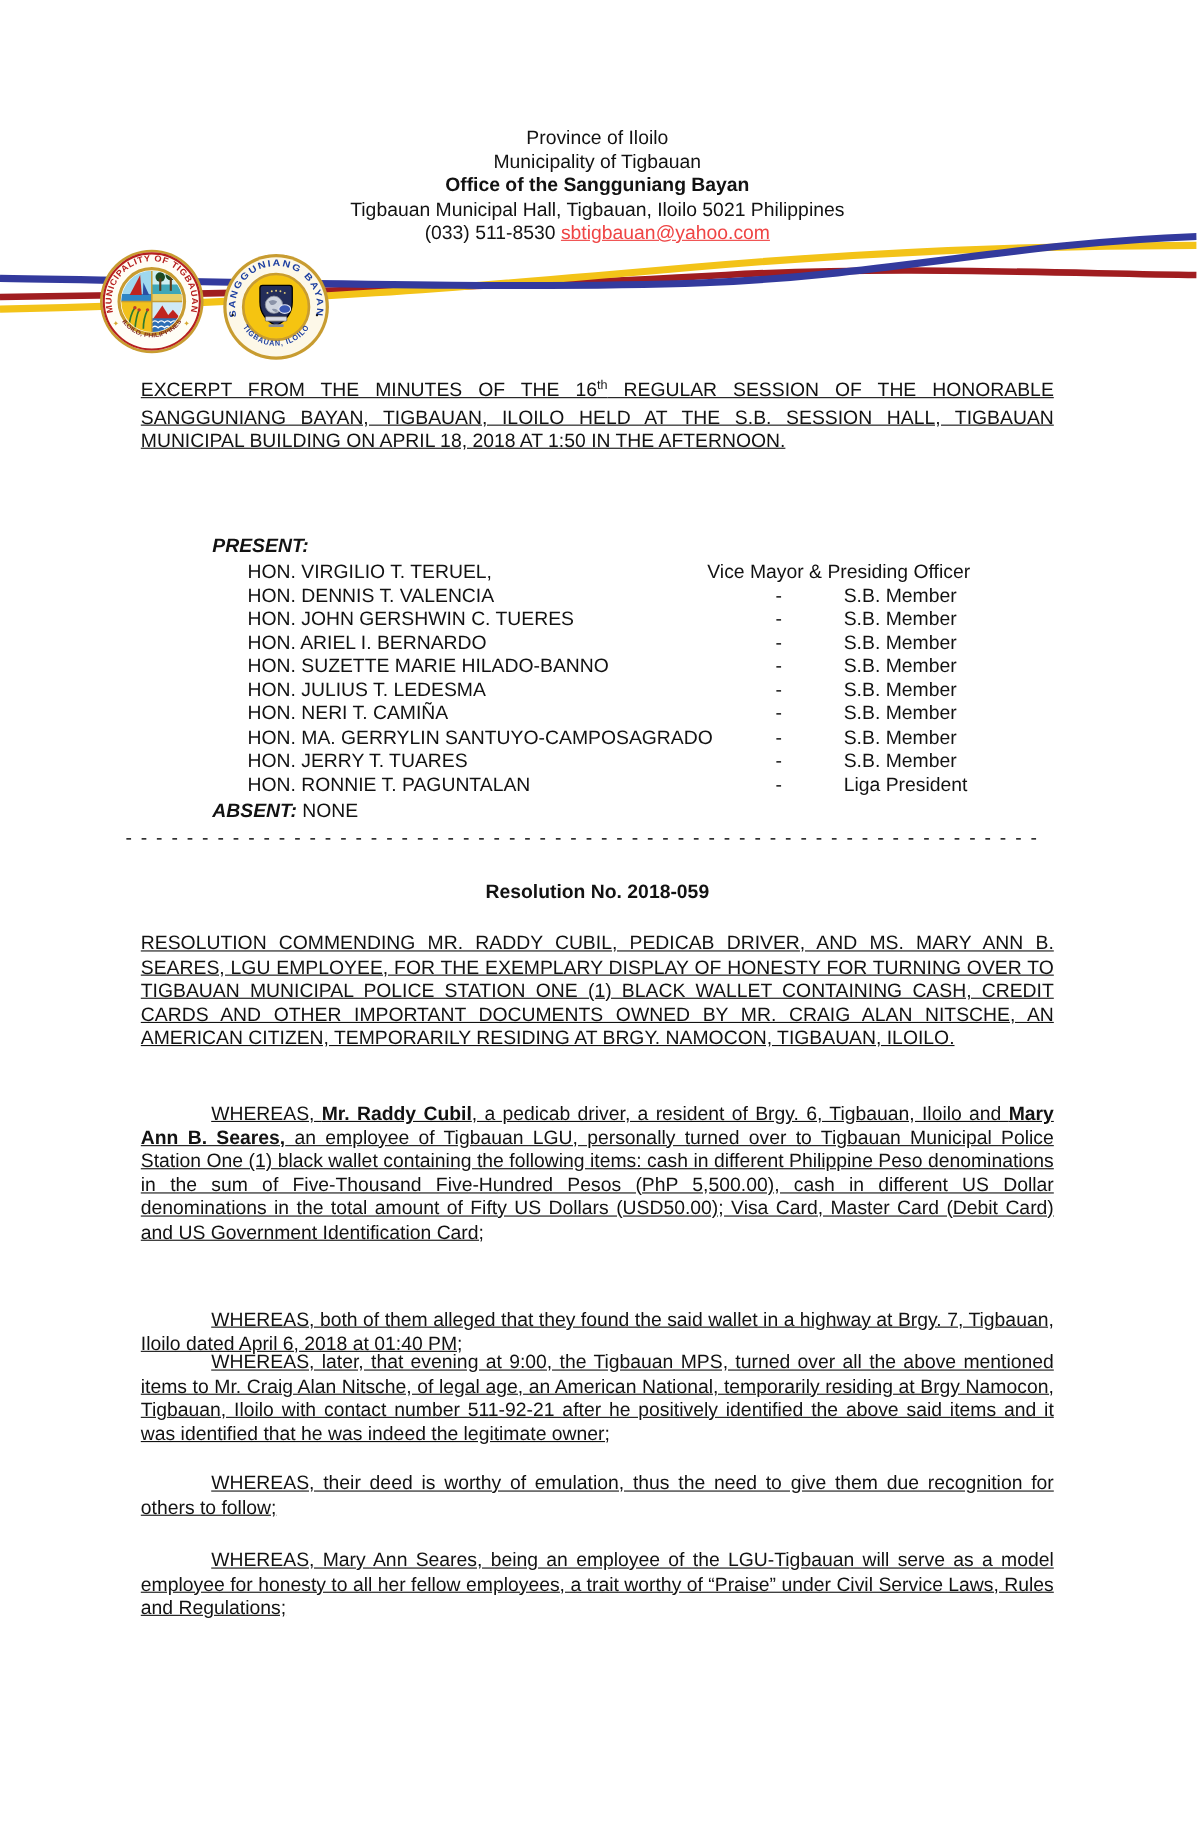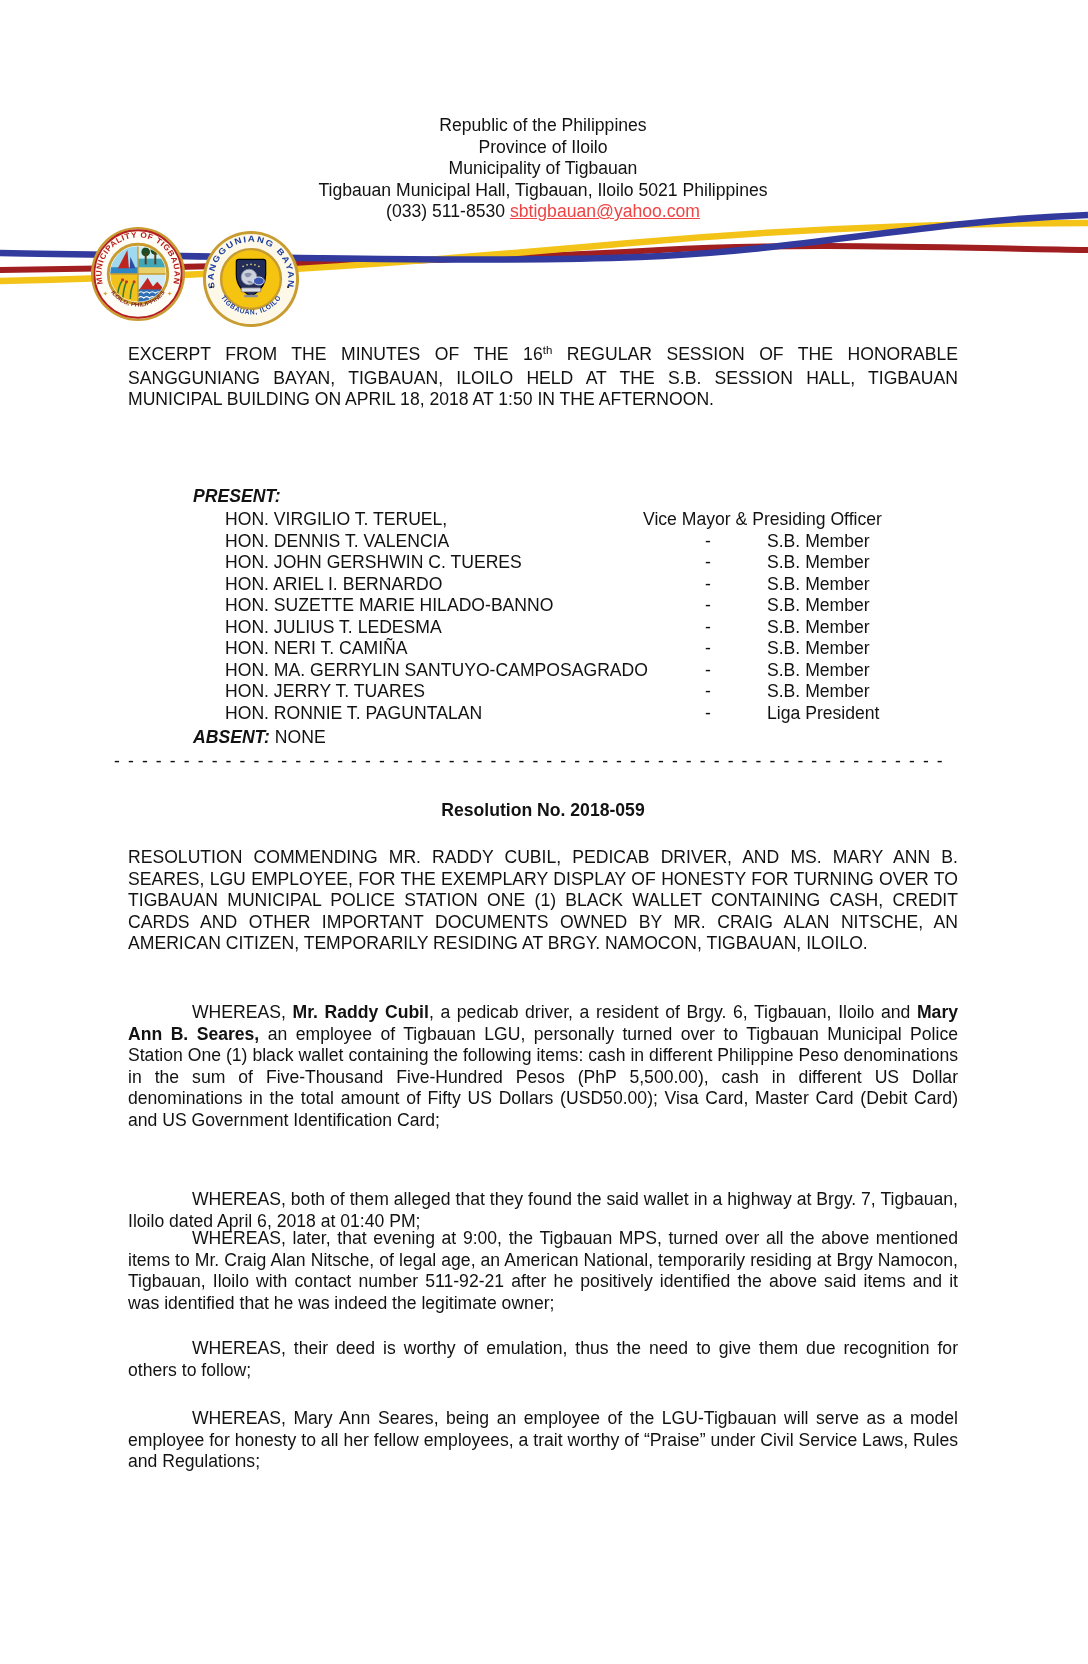--- a/index.html
+++ b/index.html
@@ -3,21 +3,21 @@
 <meta charset="utf-8">
 <style>
   html,body{margin:0;padding:0;background:#fff;}
   .page{
     position:relative;width:1088px;height:1664px;background:#ffffff;overflow:hidden;
     font-family:"Liberation Sans",sans-serif;font-size:17.6px;line-height:21.5px;color:#121212;
   }
   .abs{position:absolute;}
   .col{position:absolute;left:128px;width:830px;}
   .center{text-align:center;}
-  .justify{text-align:justify;}
+  .justify{text-align:justify;text-decoration:underline;}
   .b{font-weight:bold;}
   .bi{font-weight:bold;font-style:italic;}
   .sup{font-size:11.5px;position:relative;top:-6px;}
   .indent{text-indent:64px;}
   .link{color:#ef4444;text-decoration:underline;cursor:pointer;}
   .nowrap{white-space:nowrap;overflow:hidden;}
   .dashes{letter-spacing:1.6px;}
   
   .members{position:absolute;left:225px;top:509px;width:733px;}
   .m-row{position:relative;height:21.5px;}
@@ -108,23 +108,23 @@
       <textPath href="#sarctop" startOffset="50%" text-anchor="middle" lengthAdjust="spacingAndGlyphs" textLength="138">SANGGUNIANG BAYAN</textPath>
     </text>
     <text font-size="7" font-weight="bold" fill="#1d3fa0" letter-spacing="0.8">
       <textPath href="#sarcbot" startOffset="50%" text-anchor="middle" lengthAdjust="spacingAndGlyphs" textLength="74">TIGBAUAN, ILOILO</textPath>
     </text>
     <text x="8.5" y="60" font-size="8" fill="#111111">•</text>
     <text x="86.5" y="60" font-size="8" fill="#111111">•</text>
   </svg>
 
   <div class="col center" style="top:115px;">
-    <div>Republic of the Philippines</div>
     <div>Province of Iloilo</div>
     <div>Municipality of Tigbauan</div>
+    <div class="b">Office of the Sangguniang Bayan</div>
     <div>Tigbauan Municipal Hall, Tigbauan, Iloilo 5021 Philippines</div>
     <div><span>(033) 511-8530 </span><span class="link">sbtigbauan@yahoo.com</span></div>
   </div>
 
   <div class="col justify" style="top:344px;"><span>EXCERPT FROM THE MINUTES OF THE 16</span><span class="sup">th</span><span> REGULAR SESSION OF THE HONORABLE SANGGUNIANG BAYAN, TIGBAUAN, ILOILO HELD AT THE S.B. SESSION HALL, TIGBAUAN MUNICIPAL BUILDING ON APRIL 18, 2018 AT 1:50 IN THE AFTERNOON.</span></div>
 
   <div class="abs bi" style="left:193px;top:438px;margin-top:48px;">PRESENT:</div>
 
   <div class="members">
     <div class="m-row">

